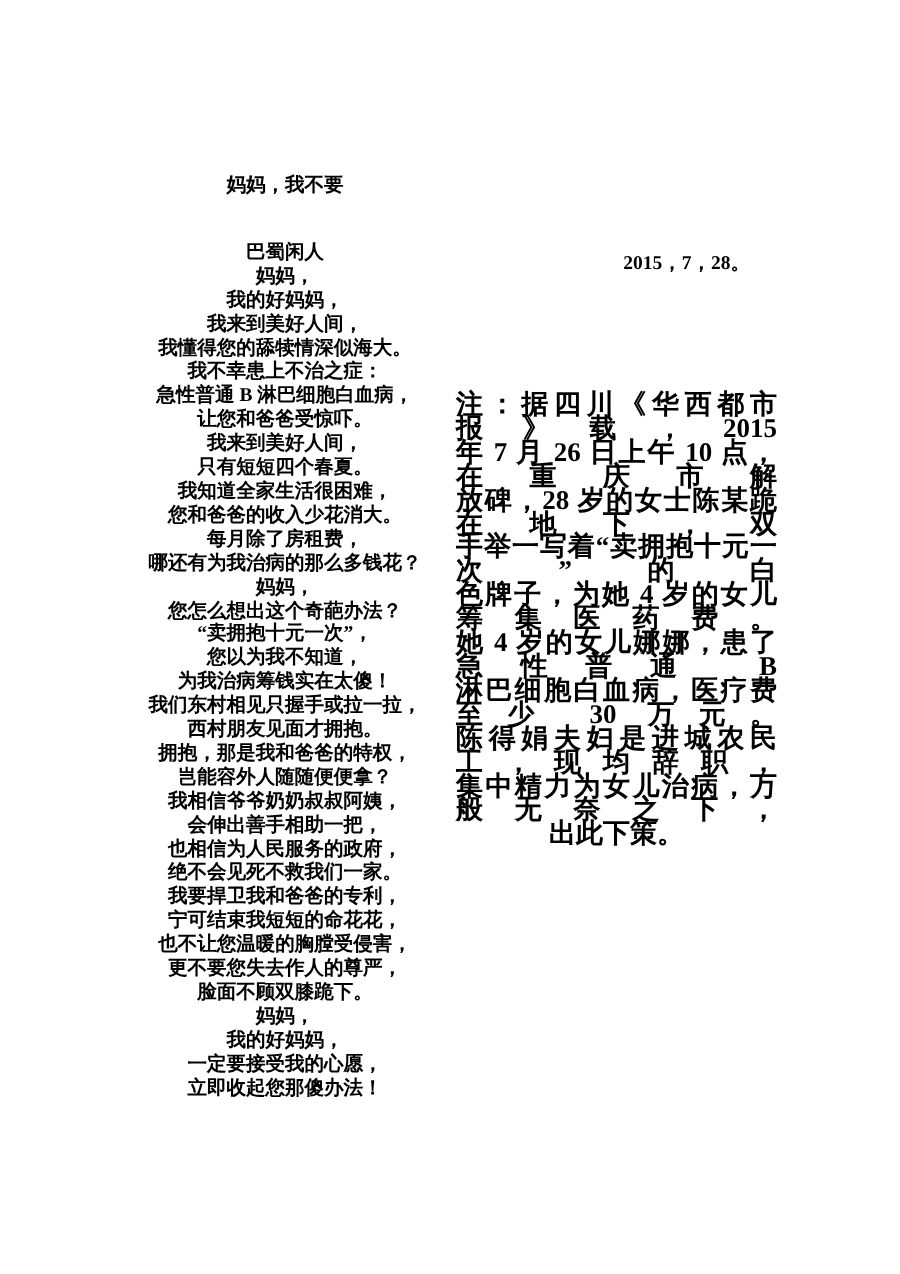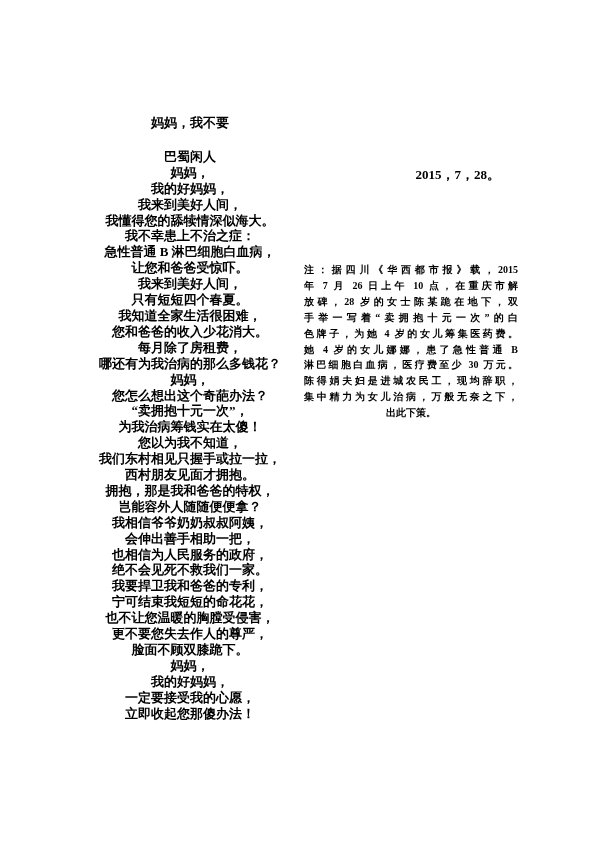--- a/index.html
+++ b/index.html
@@ -15,39 +15,39 @@
   }
   .poem-col {
     position: absolute;
     left: 40px;
     top: 115px;
     width: 300px;
     text-align: center;
     font-size: 13px;
     line-height: 15.9px;
   }
-  .poem-title { margin-bottom: 18px; }
+  .poem-title { margin-bottom: 29px; }
   .poem-author { }
   .poem-body { }
   .poem-line { white-space: nowrap; }
   .date-line {
     position: absolute;
     left: 310px;
     top: 167px;
     width: 190px;
     text-align: right;
     font-size: 13px;
     line-height: 15.9px;
   }
   .note-block {
     position: absolute;
     left: 304px;
     top: 262px;
     width: 214px;
-    font-size: 10px;
+    font-size: 18px;
     line-height: 15.9px;
   }
   .note-block .note-line {
     text-align: justify;
     text-align-last: justify;
   }
   .note-block .note-line:last-child {
     text-align: left;
     text-align-last: center;
   }
@@ -70,22 +70,22 @@
         <div class="poem-line">让您和爸爸受惊吓。</div>
         <div class="poem-line">我来到美好人间，</div>
         <div class="poem-line">只有短短四个春夏。</div>
         <div class="poem-line">我知道全家生活很困难，</div>
         <div class="poem-line">您和爸爸的收入少花消大。</div>
         <div class="poem-line">每月除了房租费，</div>
         <div class="poem-line">哪还有为我治病的那么多钱花？</div>
         <div class="poem-line">妈妈，</div>
         <div class="poem-line">您怎么想出这个奇葩办法？</div>
         <div class="poem-line">“卖拥抱十元一次”，</div>
+        <div class="poem-line">您以为我不知道，</div>
         <div class="poem-line">为我治病筹钱实在太傻！</div>
-        <div class="poem-line">您以为我不知道，</div>
         <div class="poem-line">我们东村相见只握手或拉一拉，</div>
         <div class="poem-line">西村朋友见面才拥抱。</div>
         <div class="poem-line">拥抱，那是我和爸爸的特权，</div>
         <div class="poem-line">岂能容外人随随便便拿？</div>
         <div class="poem-line">我相信爷爷奶奶叔叔阿姨，</div>
         <div class="poem-line">会伸出善手相助一把，</div>
         <div class="poem-line">也相信为人民服务的政府，</div>
         <div class="poem-line">绝不会见死不救我们一家。</div>
         <div class="poem-line">我要捍卫我和爸爸的专利，</div>
         <div class="poem-line">宁可结束我短短的命花花，</div>

